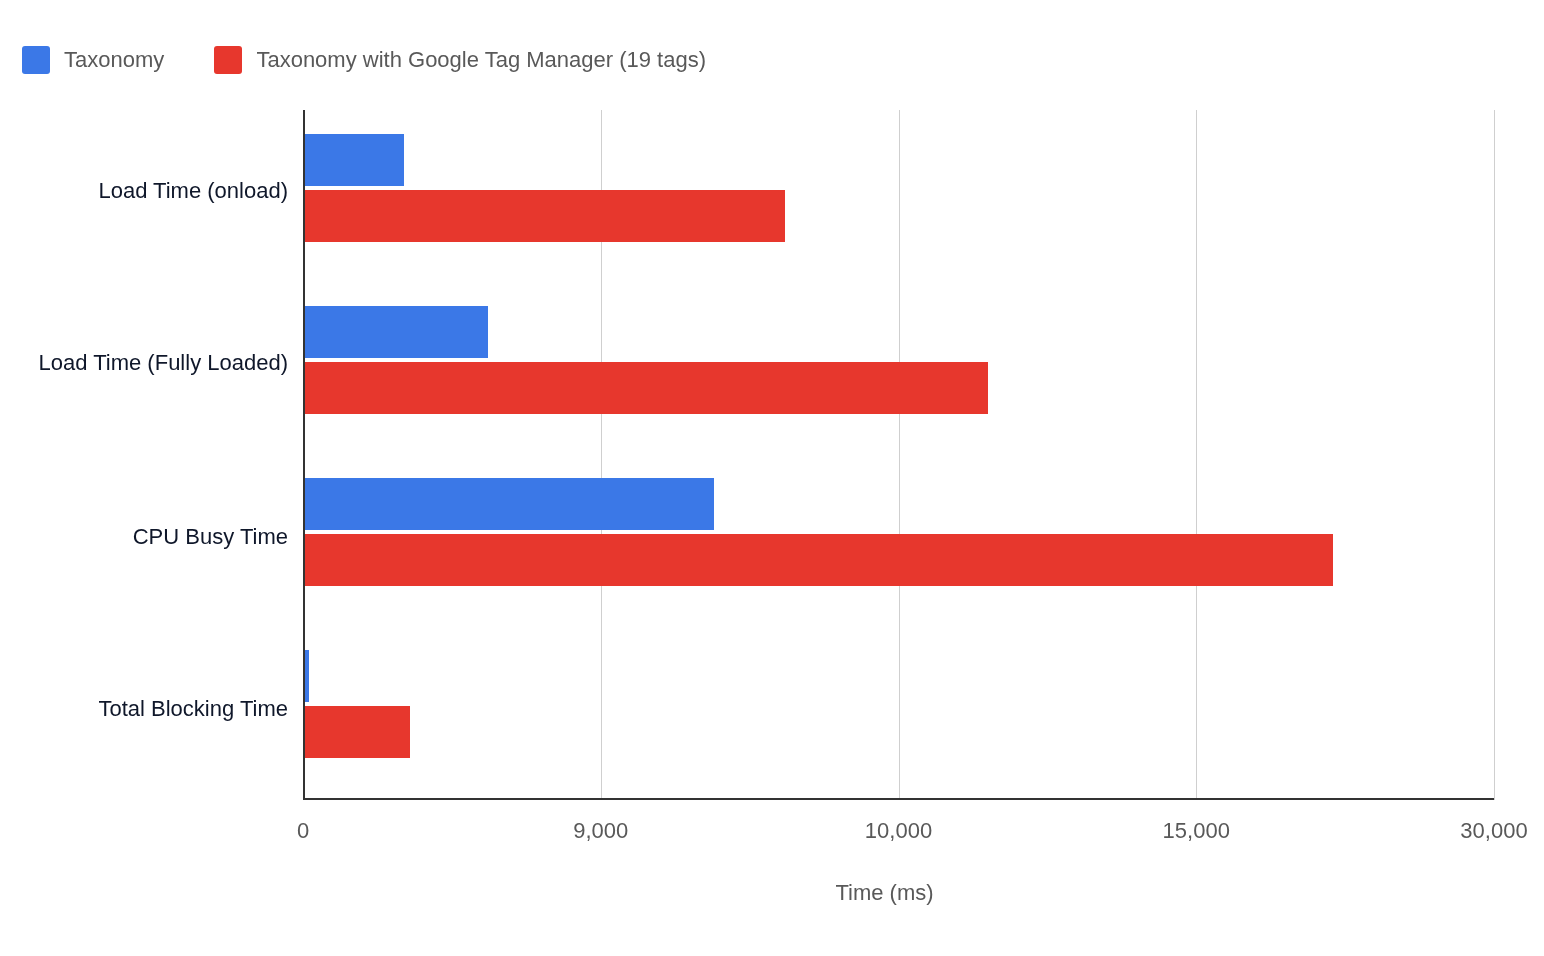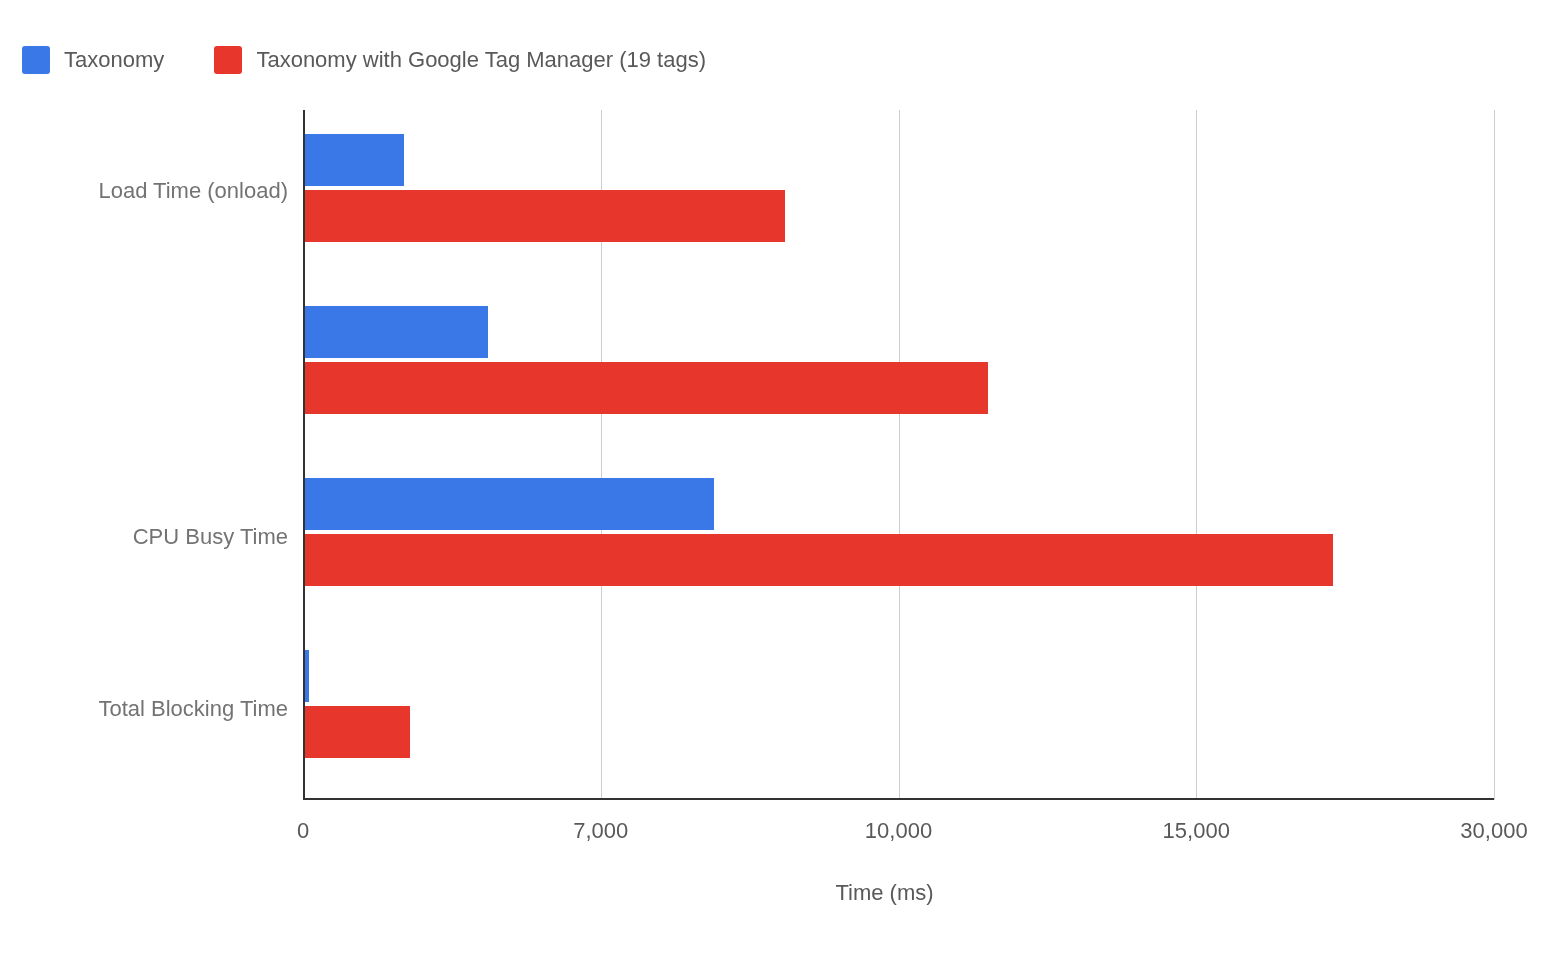--- a/index.html
+++ b/index.html
@@ -100,21 +100,21 @@
     width: 288px;
     height: 690px;
   }
   .ylabel {
     position: absolute;
     right: 0;
     width: 288px;
     text-align: right;
     font-size: 22px;
     line-height: 1.2;
-    color: #737373;
+    color: #0f172a;
   }
 
   
   .xlabels {
     position: absolute;
     left: 303px;
     top: 818px; 
     width: 1191px;
     height: 40px;
     font-size: 22px;
@@ -147,20 +147,21 @@
       <span>Taxonomy</span>
     </span>
     <span class="legend-item">
       <span class="legend-swatch sw-red"></span>
       <span>Taxonomy with Google Tag Manager (19 tags)</span>
     </span>
   </div>
 
   <div class="ylabels">
     <span class="ylabel" style="top:68px">Load Time (onload)</span>
+    <span class="ylabel" style="top:240px">Load Time (Fully Loaded)</span>
     <span class="ylabel" style="top:586px">Total Blocking Time</span>
     <span class="ylabel" style="top:414px">CPU Busy Time</span>
   </div>
 
   <div class="plot">
     <div class="grid">
       <div class="gridline" style="left:25%"></div>
       <div class="gridline" style="left:50%"></div>
       <div class="gridline" style="left:75%"></div>
       <div class="gridline" style="left:100%"></div>
@@ -182,20 +183,20 @@
       <div class="bar blue" style="width: 0.5%;"></div>
       <div class="bar red" style="width: 9%;"></div>
     </div>
 
     <div class="axis-y-line"></div>
     <div class="axis-x-line"></div>
   </div>
 
   <div class="xlabels">
     <span class="xlabel" style="left:0%">0</span>
-    <span class="xlabel" style="left:25%">7,000</span>
+    <span class="xlabel" style="left:25%">9,000</span>
     <span class="xlabel" style="left:50%">10,000</span>
     <span class="xlabel" style="left:75%">15,000</span>
     <span class="xlabel" style="left:100%">30,000</span>
   </div>
 
   <div class="x-title">Time (ms)</div>
 </div>
 
 </body></html>

